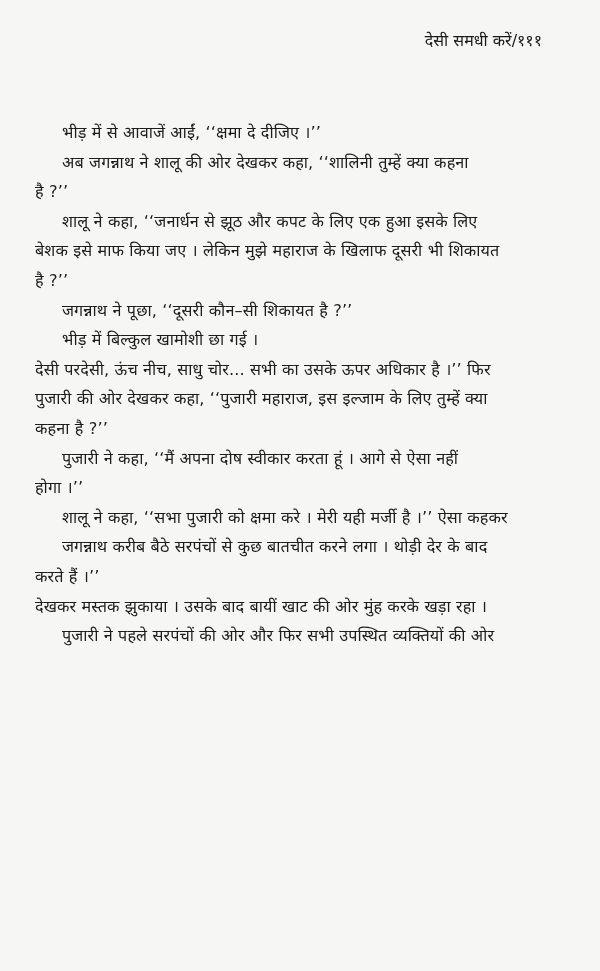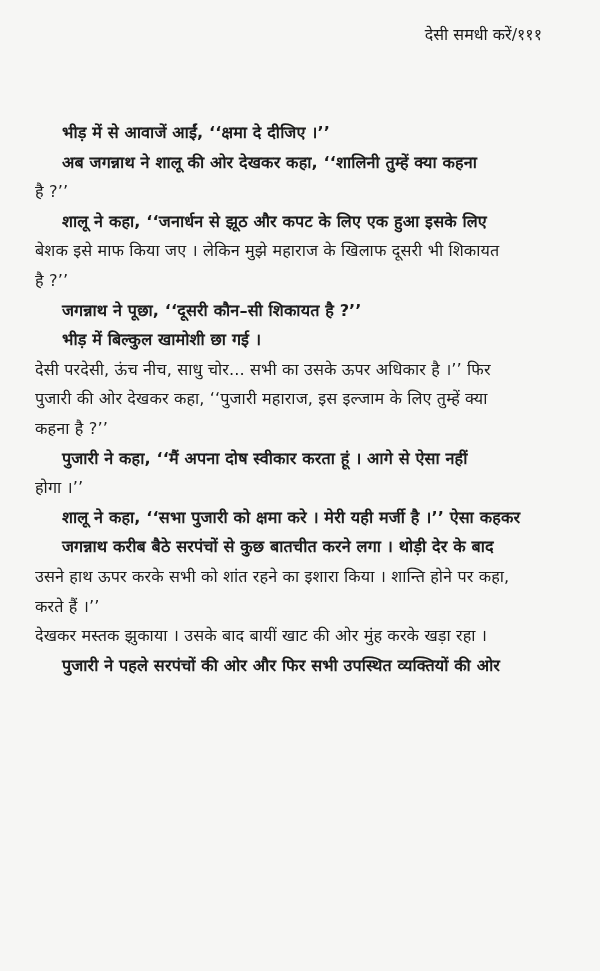--- a/index.html
+++ b/index.html
@@ -16,21 +16,21 @@
       color: #1c1c1c;
     }
     .page {
       position: absolute;
       left: 0; top: 0;
       width: 600px; height: 971px;
       background: #f6f6f4;
     }
     .running-header {
       position: absolute;
-      top: 24px;
+      top: 30px;
       right: 58px;
       font-size: 16px;
       line-height: 22px;
       color: #1a1a1a;
       white-space: nowrap;
     }
     .body-text {
       position: absolute;
       left: 35px;
       top: 118px;
@@ -44,21 +44,21 @@
       text-align: justify;
       text-align-last: left;
       letter-spacing: 0.1px;
       white-space: normal;
     }
     .line {
       display: block;
       white-space: nowrap;
       height: 29.6px;
     }
-    .line.indent { padding-left: 27px; font-weight: bold; }
+    .line.indent { padding-left: 27px; }
     .para .line { text-indent: 0; }
   </style>
 </head>
 <body>
 
 <div class="page">
   <div class="running-header">देसी समधी करें/१११</div>
 
   <div class="body-text">
 
@@ -96,21 +96,20 @@
       <span class="line indent">पुजारी ने कहा, ‘‘मैं अपना दोष स्वीकार करता हूं । आगे से ऐसा नहीं</span>
       <span class="line">होगा ।’’</span>
     </div>
 
     <div class="para">
       <span class="line indent">शालू ने कहा, ‘‘सभा पुजारी को क्षमा करे । मेरी यही मर्जी है ।’’ ऐसा कहकर</span>
     </div>
 
     <div class="para">
       <span class="line indent">जगन्नाथ करीब बैठे सरपंचों से कुछ बातचीत करने लगा । थोड़ी देर के बाद</span>
-      <span class="line">उसने हाथ ऊपर करके सभी को शांत रहने का इशारा किया । शान्ति होने पर कहा,</span>
       <span class="line">करते हैं ।’’</span>
     </div>
 
     <div class="para">
       <span class="line">देखकर मस्तक झुकाया । उसके बाद बायीं खाट की ओर मुंह करके खड़ा रहा ।</span>
       <span class="line indent">पुजारी ने पहले सरपंचों की ओर और फिर सभी उपस्थित व्यक्तियों की ओर</span>
     </div>
   </div>
 </div>
 

